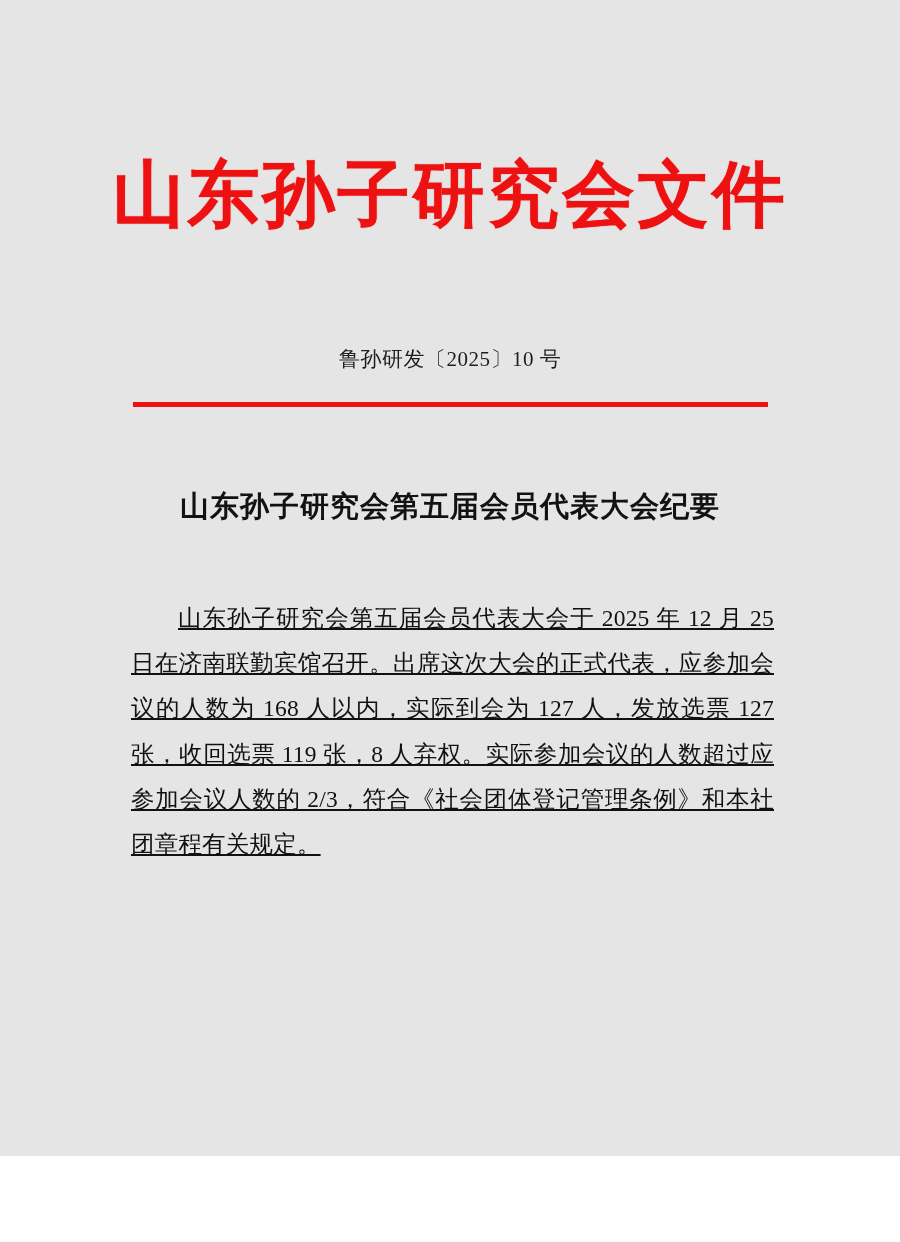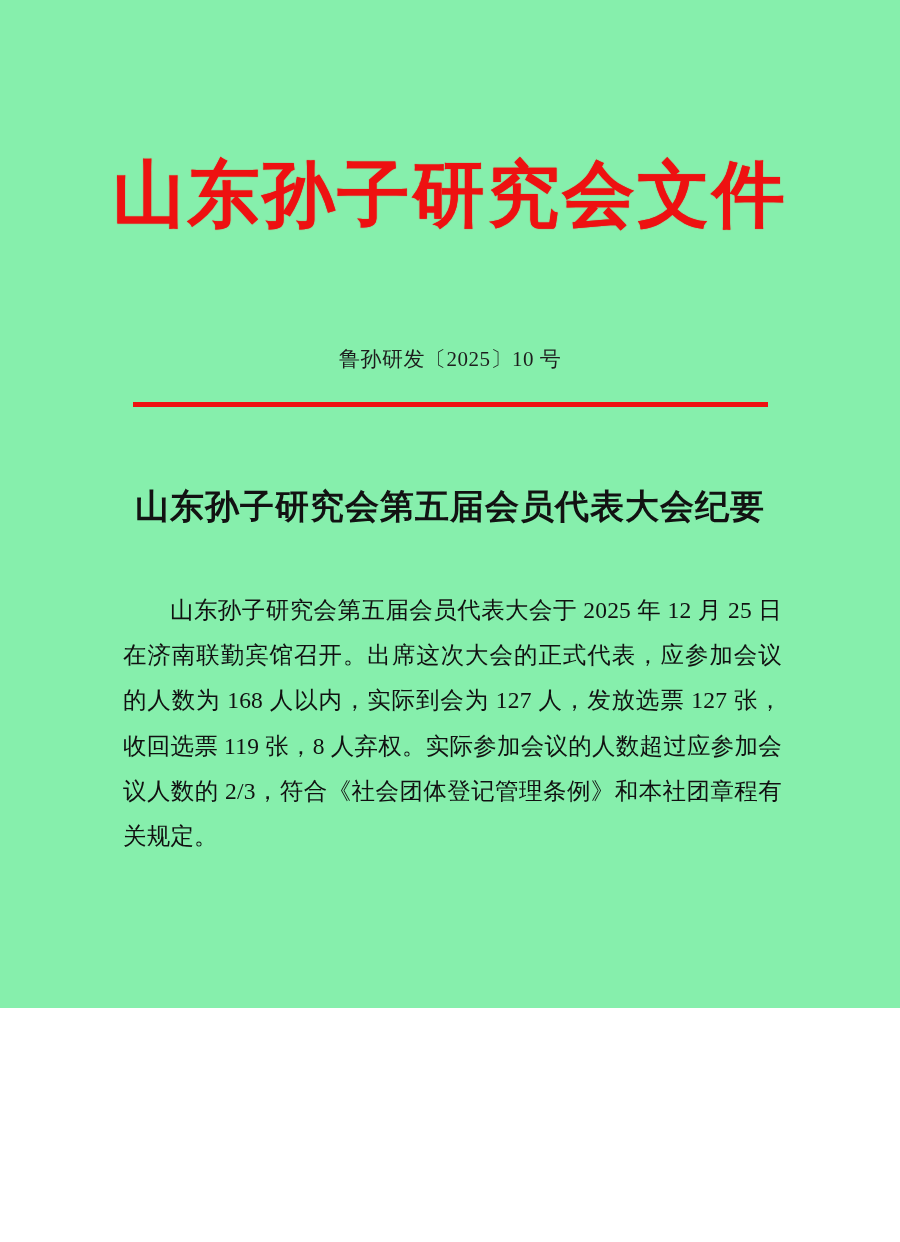--- a/index.html
+++ b/index.html
@@ -6,23 +6,23 @@
     margin: 0;
     padding: 0;
     background: #ffffff;
   }
   body {
     font-family: "Liberation Serif", "DejaVu Serif", serif;
   }
   .page {
     position: relative;
     width: 900px;
-    height: 1008px;
+    height: 1156px;
     margin: 0 auto;
-    background: #86efac;
+    background: #e5e5e5;
     overflow: hidden;
   }
 
   
   .masthead {
     position: absolute;
     top: 146px;
     left: 0;
     width: 900px;
     text-align: center;
@@ -61,43 +61,44 @@
 
   
   .doc-title {
     position: absolute;
     top: 484px;
     left: 0;
     width: 900px;
     text-align: center;
     font-family: "DejaVu Serif", "Liberation Serif", serif;
     font-weight: bold;
-    font-size: 34px;
+    font-size: 29px;
     line-height: 44px;
     color: #121212;
     letter-spacing: 1px;
     white-space: nowrap;
   }
 
   
   .body-text {
     position: absolute;
     top: 580px;
     left: 115px;
     width: 675px;
     font-size: 23.5px;
     line-height: 45.2px;
     color: #111111;
     text-align: justify;
     text-justify: inter-ideograph;
     letter-spacing: 0.2px;
   }
   .body-text p {
-    margin: 8px;
+    margin: 16px;
     text-indent: 2em;
+    text-decoration: underline;
   }
 
   
   .page-number {
     position: absolute;
     top: 1152px;
     left: 0;
     width: 900px;
     text-align: center;
     font-size: 15px;

